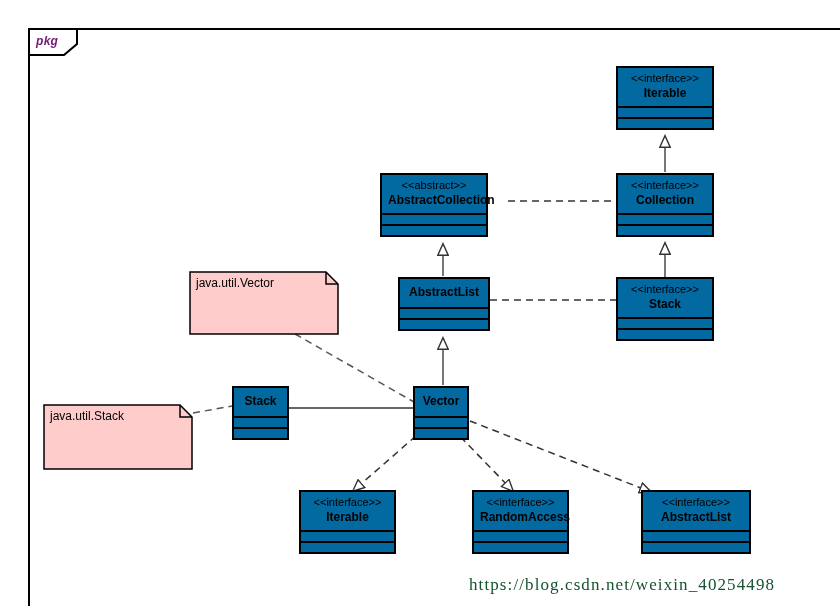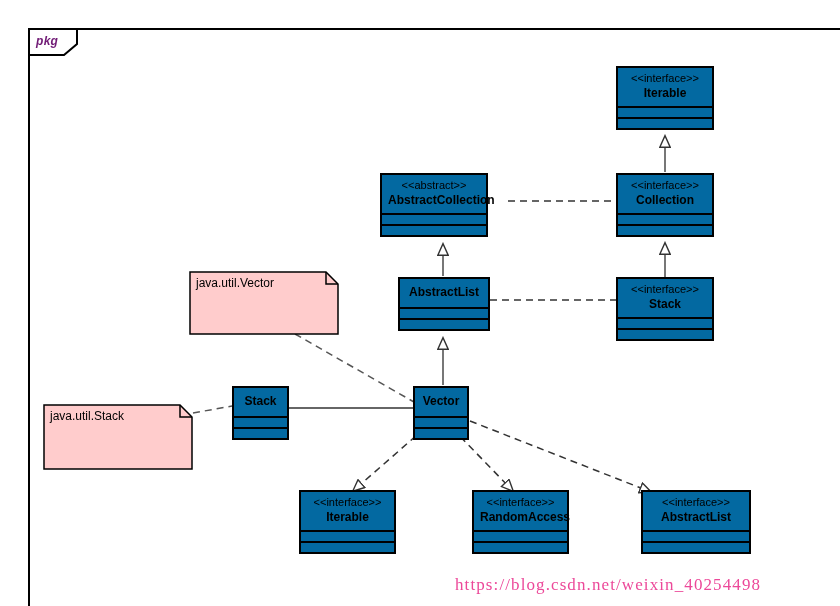--- a/index.html
+++ b/index.html
@@ -103,26 +103,26 @@
     top: 0;
     width: 840px;
     height: 606px;
     z-index: 2;
     pointer-events: none;
   }
 
   
   #watermark {
     position: absolute;
-    left: 455px;
+    left: 469px;
     top: 575px;
     font-family: "Liberation Serif", serif;
     font-size: 17px;
     letter-spacing: 1.1px;
-    color: #ec4899;
+    color: #14532d;
     white-space: nowrap;
     z-index: 1;
   }
 </style>
 </head>
 <body>
 
 <div id="canvas">
 
   <div id="watermark">https://blog.csdn.net/weixin_40254498</div>

